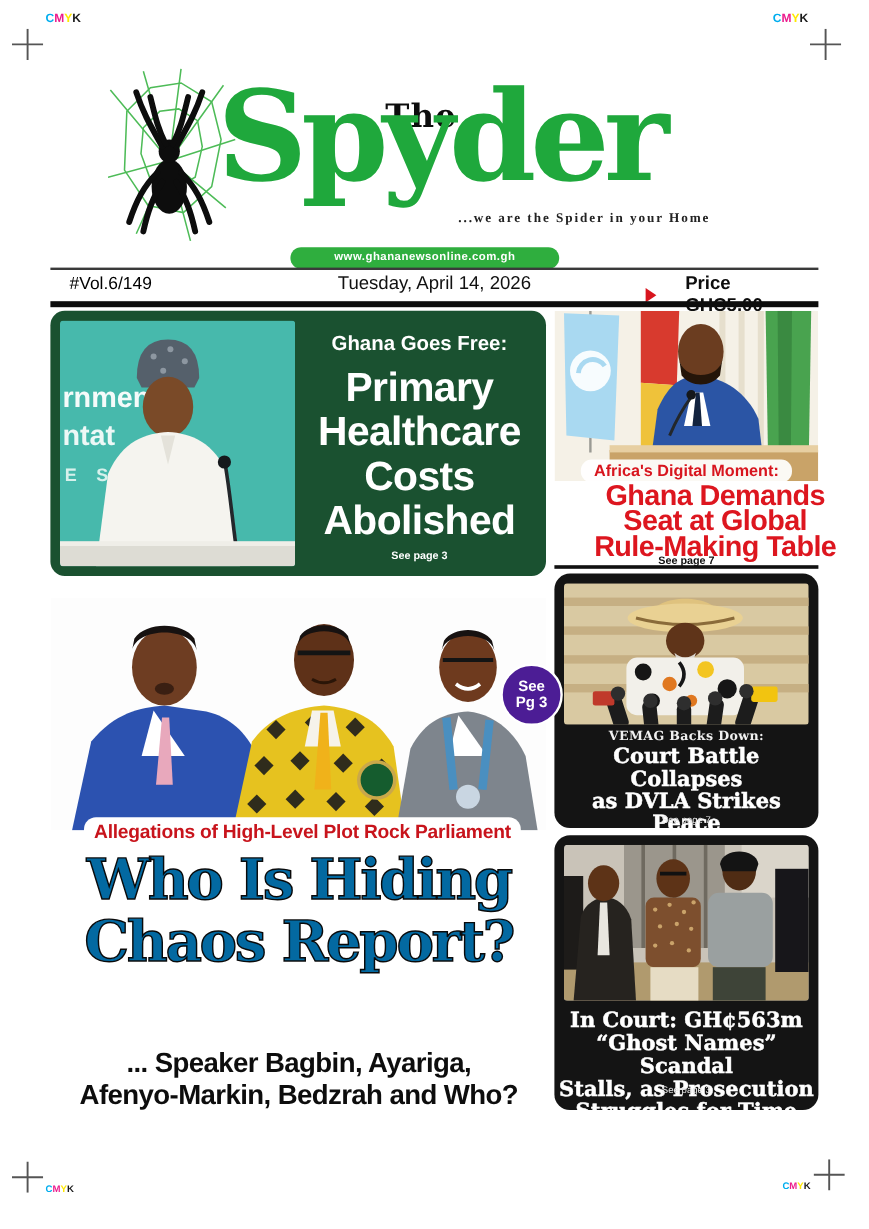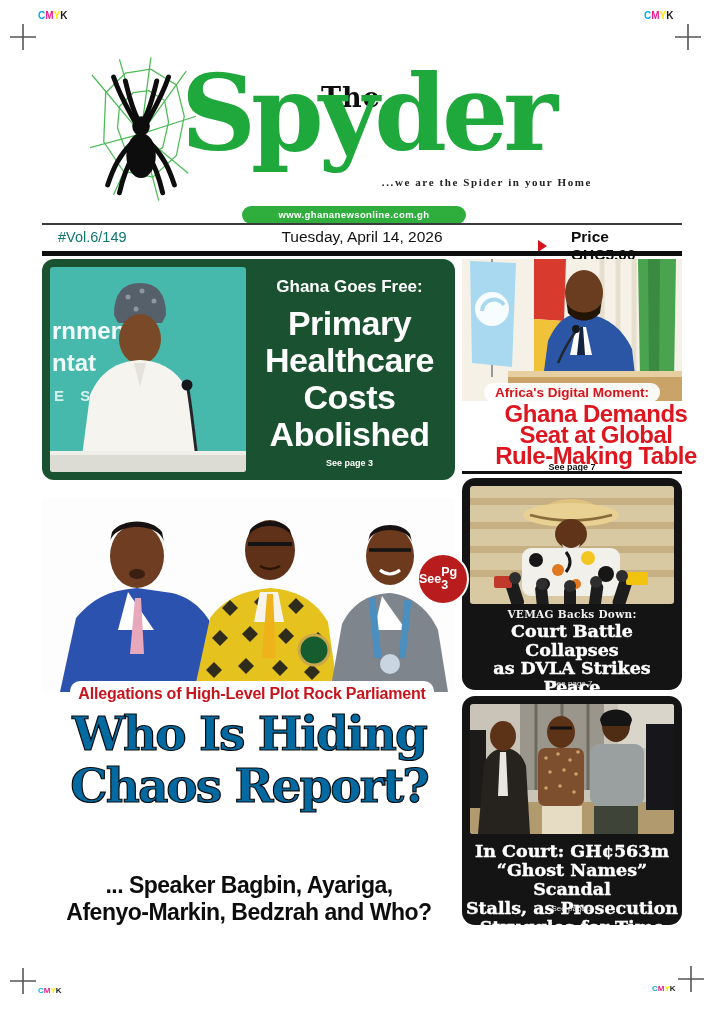--- a/index.html
+++ b/index.html
@@ -14,21 +14,21 @@
   .cross{width:26px;height:26px;}
 
   
   .spider-logo{position:absolute;left:90px;top:56px;width:108px;height:148px;}
   .the-word{position:absolute;left:321px;top:82px;font:bold 27px "DejaVu Serif",serif;color:#0d0d0d;letter-spacing:1px;}
   .spyder-word{position:absolute;left:181px;top:62px;font:bold 104px/1 "DejaVu Serif",serif;color:#1fa83c;letter-spacing:-5px;}
   .tagline{position:absolute;left:380px;top:176px;width:212px;text-align:right;font:bold 11px "Liberation Serif",serif;color:#222;letter-spacing:1.6px;}
   .url-pill{position:absolute;left:242px;top:206px;width:224px;height:18px;background:#2fae3e;border-radius:9px;color:#fff;
     font:bold 9.5px/18px "Liberation Sans",sans-serif;text-align:center;letter-spacing:.4px;}
   .rule-thin{position:absolute;left:42px;top:223px;width:640px;height:2px;background:#3a3a3a;}
-  .vol{position:absolute;left:58px;top:229px;font:14.5px "Liberation Sans",sans-serif;color:#0f766e;}
+  .vol{position:absolute;left:58px;top:229px;font:14.5px "Liberation Sans",sans-serif;color:#000000;}
   .date{position:absolute;left:202px;top:228px;width:320px;text-align:center;font:15.5px "Liberation Sans",sans-serif;color:#111;}
   .price{position:absolute;left:538px;top:228px;font:bold 15.5px "Liberation Sans",sans-serif;color:#0d0d0d;display:flex;align-items:center;gap:24px;}
   .tri{width:0;height:0;border-left:9px solid #d8151e;border-top:6px solid transparent;border-bottom:6px solid transparent;}
   .rule-thick{position:absolute;left:42px;top:251px;width:640px;height:5px;background:#0d0d0d;}
 
   
   .green-box{position:absolute;left:42px;top:259px;width:413px;height:221px;background:#1a5130;border-radius:12px;}
   .green-photo{position:absolute;left:8px;top:8px;width:196px;height:205px;border-radius:3px;overflow:hidden;}
   .green-text{position:absolute;left:206px;top:6px;width:203px;height:212px;display:flex;flex-direction:column;align-items:center;justify-content:flex-start;text-align:center;color:#fff;}
   .green-kicker{font:bold 17px "Liberation Sans",sans-serif;margin-top:12px;}
@@ -51,22 +51,22 @@
   .bb-kicker{position:absolute;left:0;top:130px;width:100%;text-align:center;font:bold 10.5px "DejaVu Serif",serif;color:#f0f0f0;letter-spacing:.3px;}
   .bb-head{position:absolute;left:0;width:100%;text-align:center;font:bold 17.5px/18.5px "DejaVu Serif",serif;color:#fff;-webkit-text-stroke:.4px #fff;}
   .bb1 .bb-head{top:144px;}
   .bb2 .bb-head{top:146px;line-height:19px;}
   .bb-see{position:absolute;left:0;width:100%;text-align:center;font:8px "Liberation Sans",sans-serif;color:#e8e8e8;}
   .bb1 .bb-see{top:201px;}
   .bb2 .bb-see{top:208px;}
 
   
   .trio-photo{position:absolute;left:42px;top:498px;width:413px;height:194px;overflow:hidden;}
-  .badge{position:absolute;left:417px;top:553px;width:48px;height:48px;border-radius:50%;background:#b91c1c;border:2px solid #fff;
-    display:flex;flex-direction:row;align-items:center;justify-content:center;font:bold 12.5px/13px "Liberation Sans",sans-serif;color:#fff;z-index:5;}
+  .badge{position:absolute;left:417px;top:553px;width:48px;height:48px;border-radius:50%;background:#4c1d95;border:2px solid #fff;
+    display:flex;flex-direction:column;align-items:center;justify-content:center;font:bold 12.5px/13px "Liberation Sans",sans-serif;color:#fff;z-index:5;}
   .allege-banner{position:absolute;left:70px;top:681px;width:364px;height:26px;background:#fff;border-radius:10px 10px 5px 5px;
     font:bold 16px/26px "Liberation Sans",sans-serif;color:#c8141c;text-align:center;z-index:4;letter-spacing:-.2px;}
   .big-head{position:absolute;left:36px;top:708px;width:426px;text-align:center;font:bold 47px/52px "DejaVu Serif",serif;color:#0369a1;
     letter-spacing:-2px;-webkit-text-stroke:1.2px #0a0a0a;}
   .sub-head{position:absolute;left:36px;top:872px;width:426px;text-align:center;font:bold 23px/27px "Liberation Sans",sans-serif;color:#0d0d0d;letter-spacing:-.5px;}
 
   svg{display:block;}
 </style>
 </head>
 <body>

